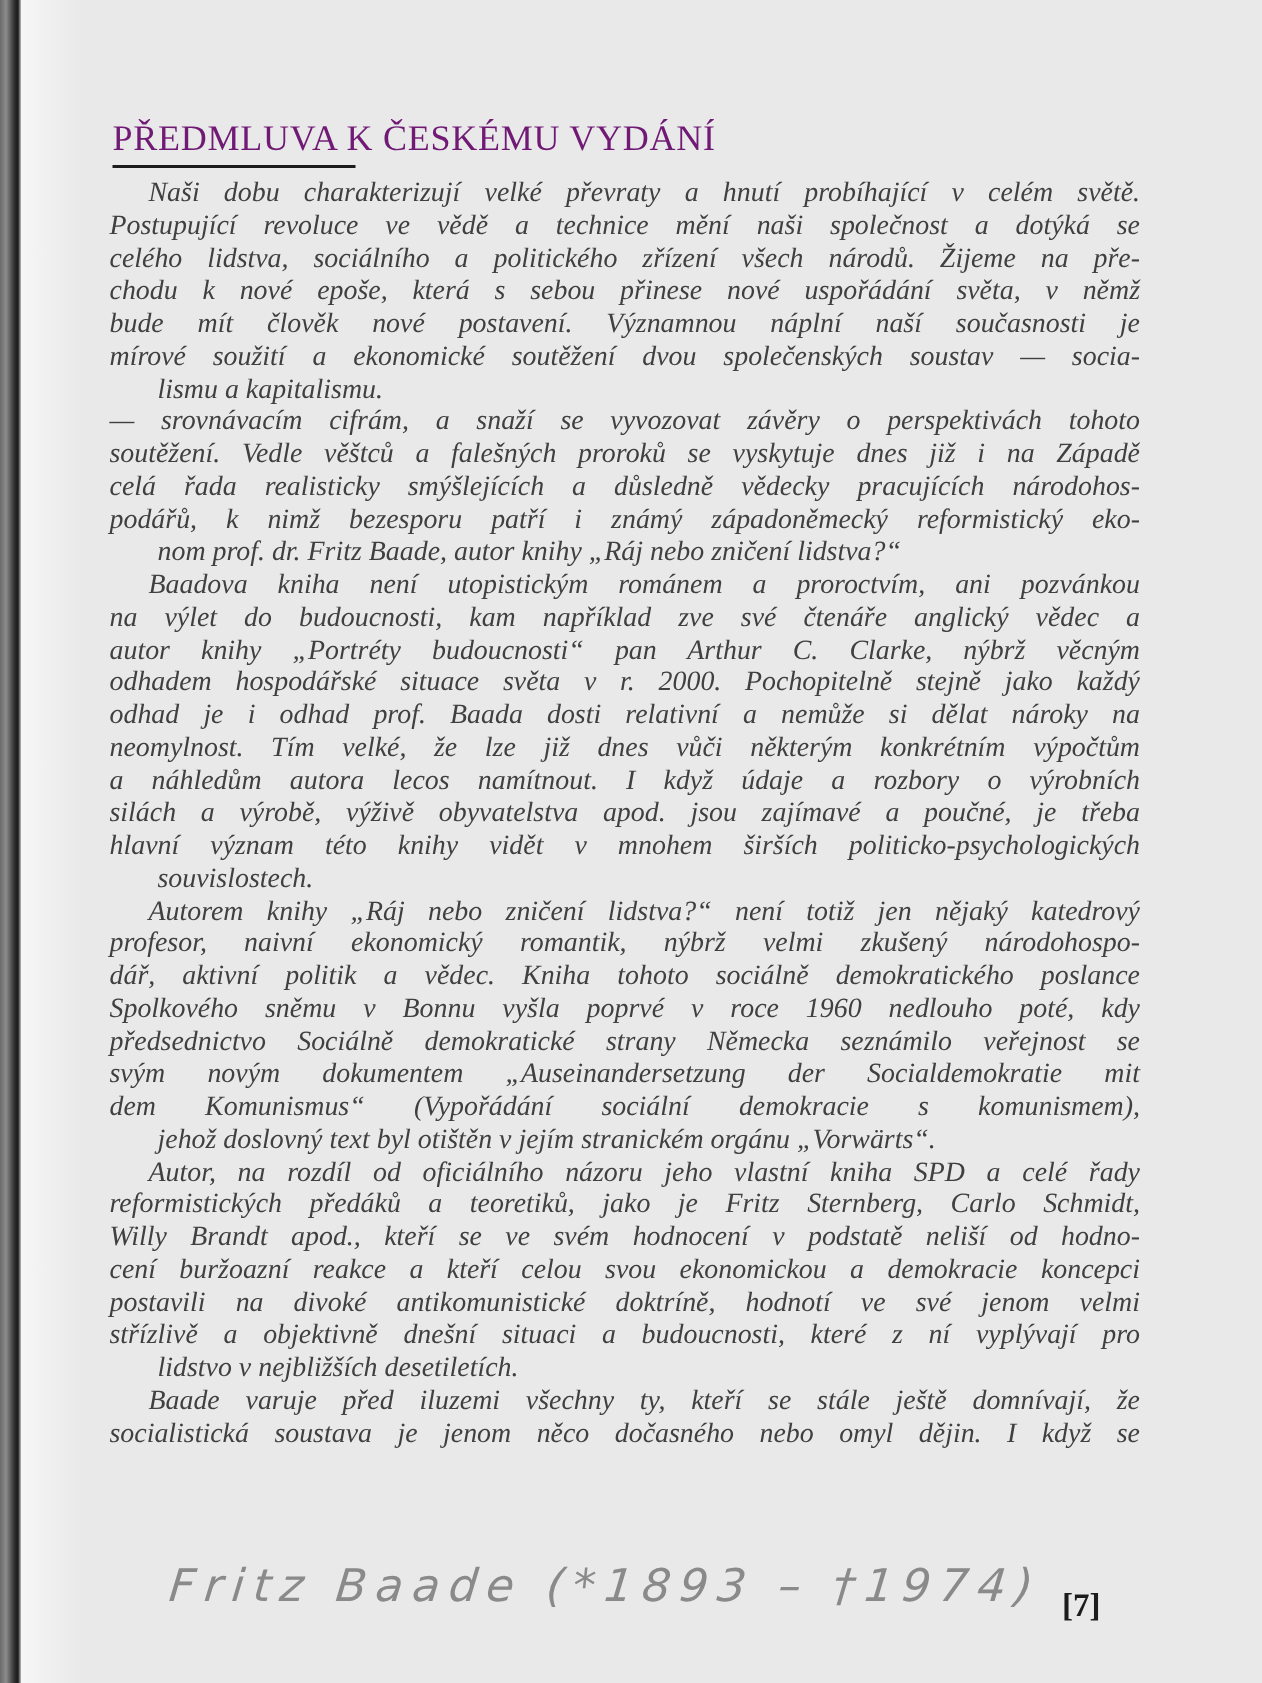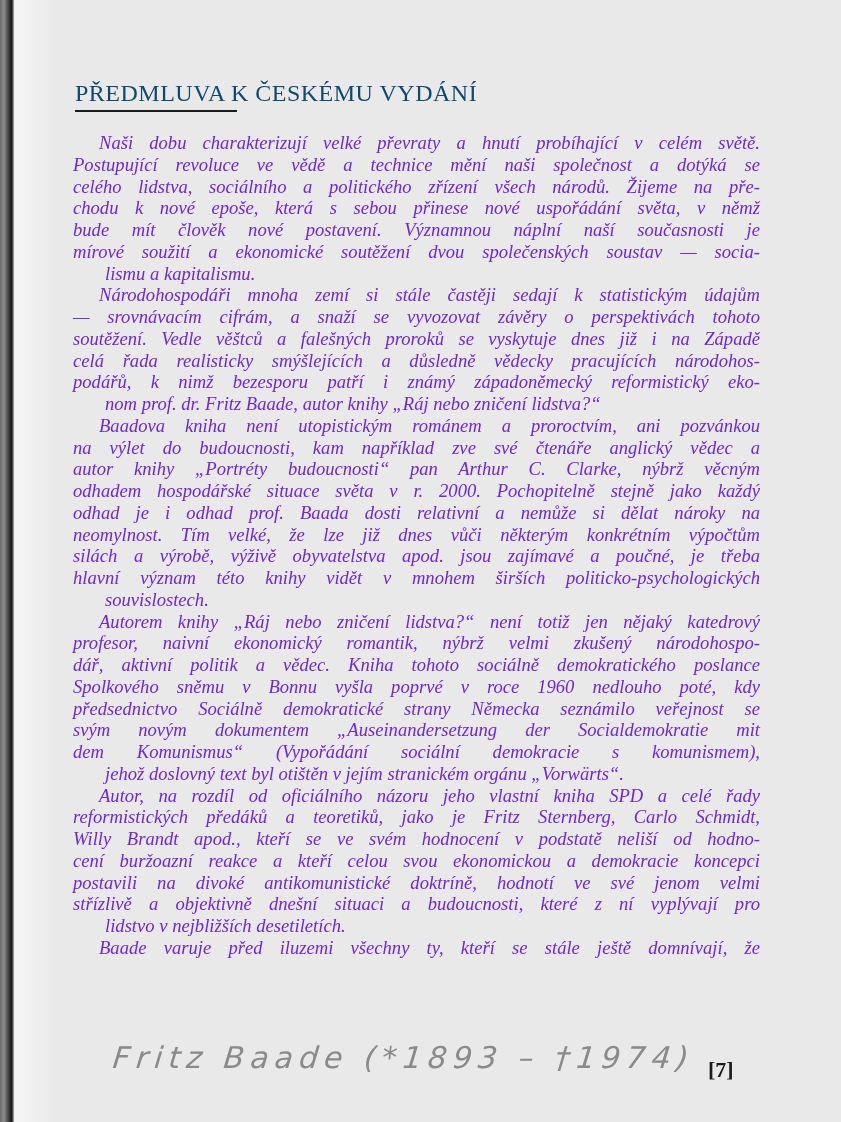--- a/index.html
+++ b/index.html
@@ -34,41 +34,41 @@
     }
     .title {
       position: absolute;
       left: 75px;
       top: 80px;
       margin: 0;
       font-family: "Liberation Serif", "DejaVu Serif", serif;
       font-weight: normal;
       font-size: 24px;
       letter-spacing: 0.5px;
-      color: #0c4a6e;
+      color: #701a75;
       text-align: right;
     }
     .title-rule {
       position: absolute;
       left: 75px;
       top: 110px;
       width: 162px;
       height: 2px;
       background: #1c1c1c;
     }
     .body-text {
       position: absolute;
       left: 73px;
-      top: 132px;
+      top: 118px;
       width: 687px;
       font-family: "Liberation Serif", "DejaVu Serif", serif;
       font-style: italic;
       font-size: 18.6px;
       line-height: 21.75px;
-      color: #6d28d9;
+      color: #404040;
     }
     .line {
       display: block;
       white-space: nowrap;
       text-align: justify;
       text-align-last: justify;
     }
     .line.last {
       text-align-last: left;
       margin-left: 32px;
@@ -112,34 +112,34 @@
       <div class="para-block">
         <span class="line indent">Naši dobu charakterizují velké převraty a hnutí probíhající v celém světě.</span>
         <span class="line">Postupující revoluce ve vědě a technice mění naši společnost a dotýká se</span>
         <span class="line">celého lidstva, sociálního a politického zřízení všech národů. Žijeme na pře-</span>
         <span class="line">chodu k nové epoše, která s sebou přinese nové uspořádání světa, v němž</span>
         <span class="line">bude mít člověk nové postavení. Významnou náplní naší současnosti je</span>
         <span class="line">mírové soužití a ekonomické soutěžení dvou společenských soustav — socia-</span>
         <span class="line last">lismu a kapitalismu.</span>
       </div>
       <div class="para-block">
-        <span class="line indent">Národohospodáři mnoha zemí si stále častěji sedají k statistickým údajům</span>
         <span class="line">— srovnávacím cifrám, a snaží se vyvozovat závěry o perspektivách tohoto</span>
         <span class="line">soutěžení. Vedle věštců a falešných proroků se vyskytuje dnes již i na Západě</span>
         <span class="line">celá řada realisticky smýšlejících a důsledně vědecky pracujících národohos-</span>
         <span class="line">podářů, k nimž bezesporu patří i známý západoněmecký reformistický eko-</span>
         <span class="line last">nom prof. dr. Fritz Baade, autor knihy „Ráj nebo zničení lidstva?“</span>
       </div>
       <div class="para-block">
         <span class="line indent">Baadova kniha není utopistickým románem a proroctvím, ani pozvánkou</span>
         <span class="line">na výlet do budoucnosti, kam například zve své čtenáře anglický vědec a</span>
         <span class="line">autor knihy „Portréty budoucnosti“ pan Arthur C. Clarke, nýbrž věcným</span>
         <span class="line">odhadem hospodářské situace světa v r. 2000. Pochopitelně stejně jako každý</span>
         <span class="line">odhad je i odhad prof. Baada dosti relativní a nemůže si dělat nároky na</span>
         <span class="line">neomylnost. Tím velké, že lze již dnes vůči některým konkrétním výpočtům</span>
+        <span class="line">a náhledům autora lecos namítnout. I když údaje a rozbory o výrobních</span>
         <span class="line">silách a výrobě, výživě obyvatelstva apod. jsou zajímavé a poučné, je třeba</span>
         <span class="line">hlavní význam této knihy vidět v mnohem širších politicko-psychologických</span>
         <span class="line last">souvislostech.</span>
       </div>
       <div class="para-block">
         <span class="line indent">Autorem knihy „Ráj nebo zničení lidstva?“ není totiž jen nějaký katedrový</span>
         <span class="line">profesor, naivní ekonomický romantik, nýbrž velmi zkušený národohospo-</span>
         <span class="line">dář, aktivní politik a vědec. Kniha tohoto sociálně demokratického poslance</span>
         <span class="line">Spolkového sněmu v Bonnu vyšla poprvé v roce 1960 nedlouho poté, kdy</span>
         <span class="line">předsednictvo Sociálně demokratické strany Německa seznámilo veřejnost se</span>
@@ -151,18 +151,19 @@
         <span class="line indent">Autor, na rozdíl od oficiálního názoru jeho vlastní kniha SPD a celé řady</span>
         <span class="line">reformistických předáků a teoretiků, jako je Fritz Sternberg, Carlo Schmidt,</span>
         <span class="line">Willy Brandt apod., kteří se ve svém hodnocení v podstatě neliší od hodno-</span>
         <span class="line">cení buržoazní reakce a kteří celou svou ekonomickou a demokracie koncepci</span>
         <span class="line">postavili na divoké antikomunistické doktríně, hodnotí ve své jenom velmi</span>
         <span class="line">střízlivě a objektivně dnešní situaci a budoucnosti, které z ní vyplývají pro</span>
         <span class="line last">lidstvo v nejbližších desetiletích.</span>
       </div>
       <div class="para-block">
         <span class="line indent">Baade varuje před iluzemi všechny ty, kteří se stále ještě domnívají, že</span>
+        <span class="line">socialistická soustava je jenom něco dočasného nebo omyl dějin. I když se</span>
       </div>
     </div>
 
   <div class="handwriting">Fritz Baade (*1893 – †1974)</div>
   <div class="page-number">[7]</div>
 </div>
 
 </body></html>

